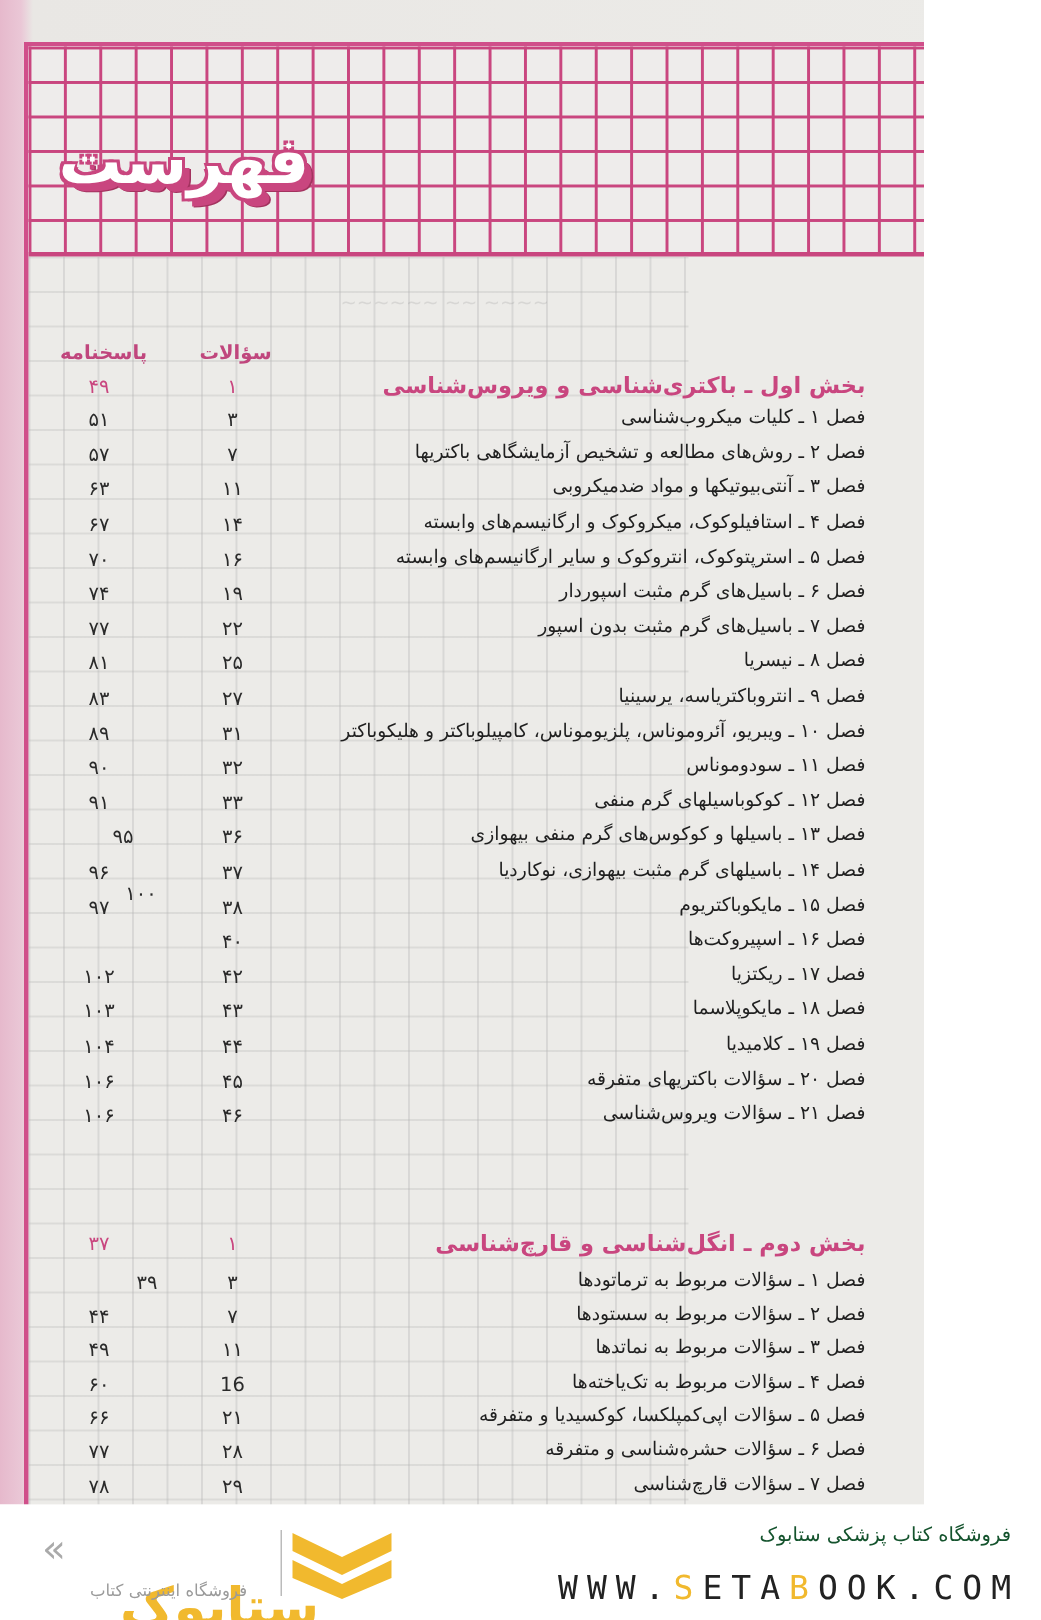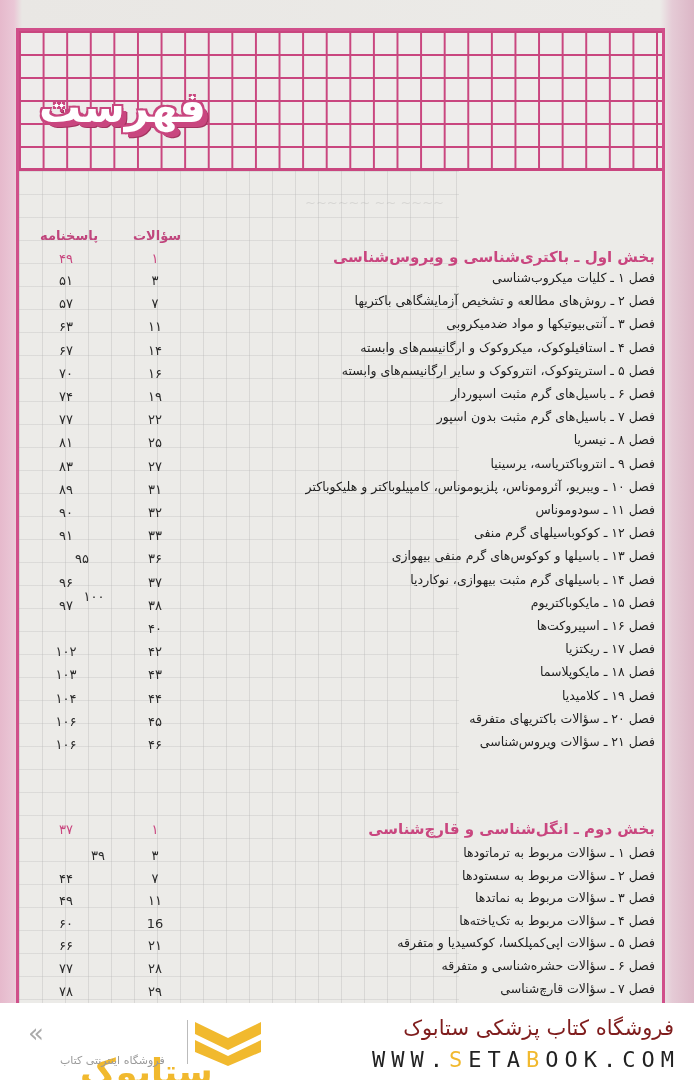--- a/index.html
+++ b/index.html
@@ -2,21 +2,21 @@
 <html><head>
 <meta charset="utf-8">
 <style>
   html, body { margin:0; padding:0; }
   body {
     width:694px; height:1080px; position:relative; overflow:hidden;
     background:#ffffff;
     font-family:"DejaVu Sans", sans-serif;
   }
   .photo {
-    position:absolute; left:0; top:0; width:694px; height:1003px;
+    position:absolute; left:0; top:0; width:616px; height:1003px;
     background:linear-gradient(90deg,#e6b9cc 0px,#eac7d6 14px,#e9e7e4 22px,#ecebe8 660px,#e5cbd6 672px,#dcb6c6 694px);
     overflow:hidden;
   }
   .frame {
     position:absolute; left:16px; top:28px; width:649px; height:1000px;
     border:3px solid #d04f8a; border-bottom:none; box-sizing:border-box;
     background:#ecebe8;
   }
   .grid-header {
     position:absolute; left:0; top:0; width:100%; height:137px;
@@ -56,21 +56,21 @@
   .section-title {
     position:absolute; right:39px; font-size:15px; font-weight:bold; color:#c9467f; direction:rtl; white-space:nowrap;
   }
   .chapter {
     position:absolute; right:39px; font-size:12.5px; color:#1f1f1f; direction:rtl; white-space:nowrap;
   }
   .footer {
     position:absolute; left:0; top:1003px; width:694px; height:77px; background:#ffffff;
   }
   .store-name {
-    position:absolute; right:20px; top:13px; font-size:21px; color:#7f1d1d; direction:rtl;
+    position:absolute; right:20px; top:13px; font-size:13px; color:#14532d; direction:rtl;
   }
   .store-url {
     position:absolute; right:14px; top:44px; font-size:22px; color:#222; letter-spacing:6px;
     font-family:"DejaVu Sans Mono", monospace;
   }
   .store-url .hl { color:#f1b92e; }
   .logo-chevron {
     position:absolute; left:193px; top:1020px; width:70px; height:46px;
   }
   .logo-divider {

